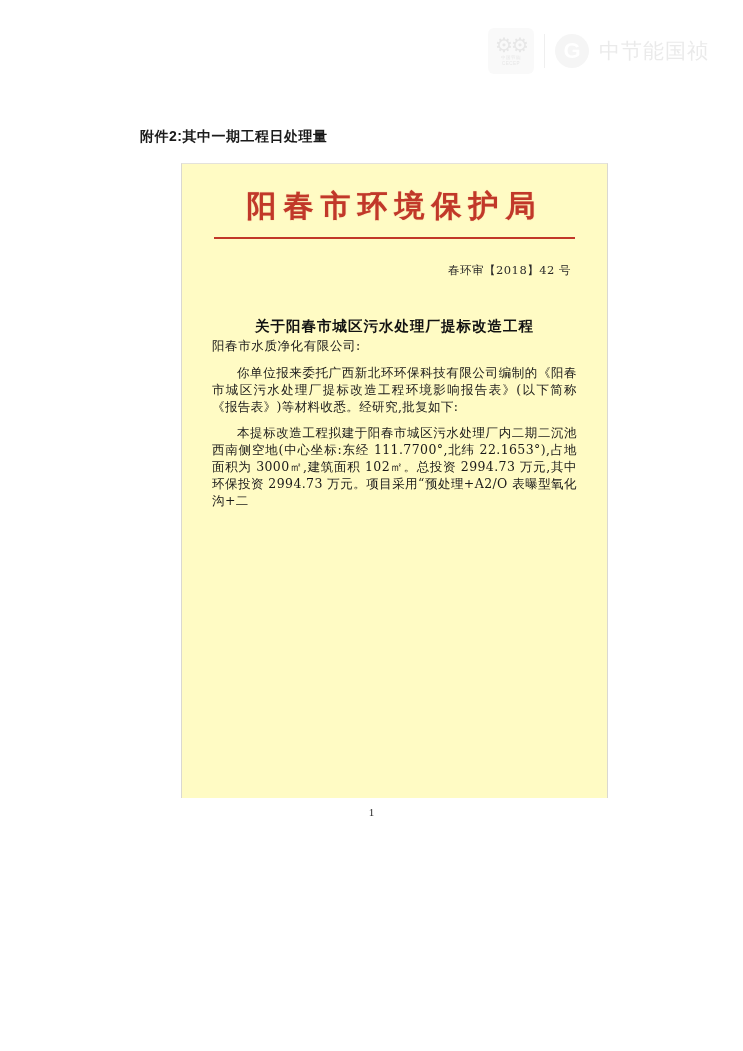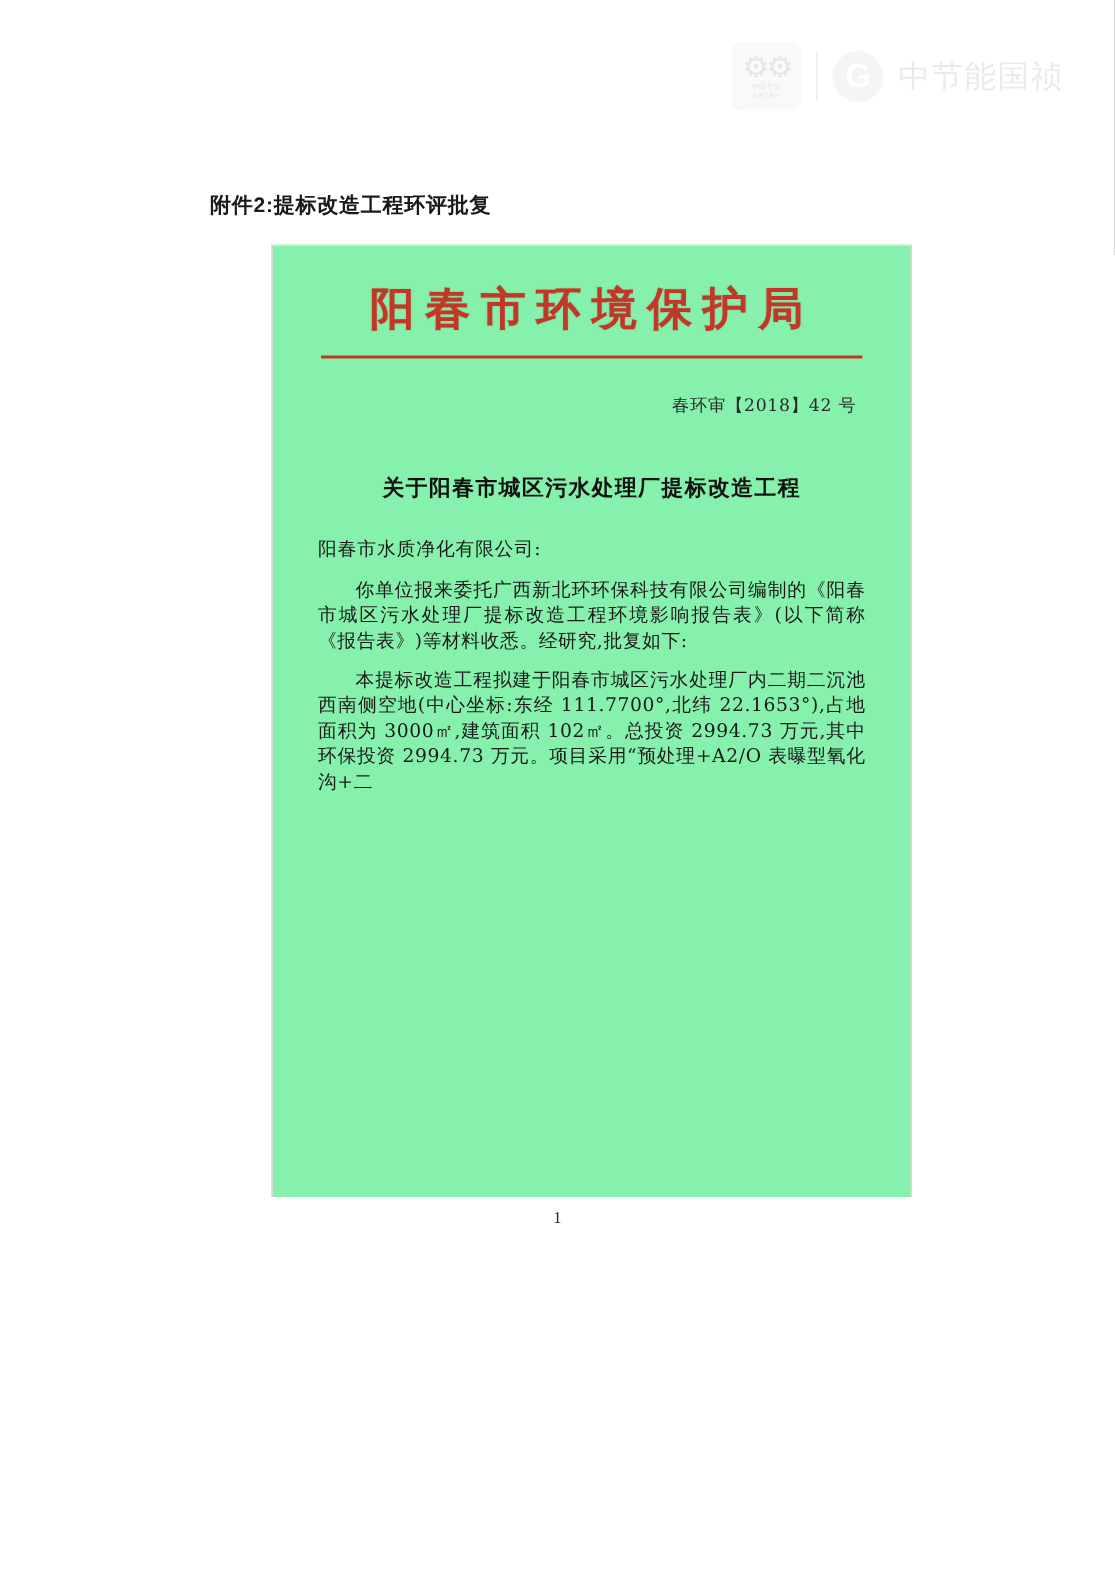--- a/index.html
+++ b/index.html
@@ -92,21 +92,21 @@
     letter-spacing: 0.5px;
   }
 
   
   .scan {
     position: absolute;
     left: 181px;
     top: 163px;
     width: 425px;
     height: 634px;
-    background: #86efac;
+    background: #fef9c3;
     border-left: 1px solid #d8d6cf;
     border-right: 1px solid #d8d6cf;
     border-top: 1px solid #e2e0d9;
     overflow: hidden;
     filter: contrast(1.02);
   }
   .scan-inner {
     position: relative;
     width: 100%;
     height: 100%;
@@ -142,21 +142,20 @@
     margin-top: 35px;
     text-align: center;
     font-size: 14.5px;
     font-weight: bold;
     line-height: 25px;
     color: #141414;
     letter-spacing: 1px;
     font-family: "DejaVu Serif", serif;
   }
   .salutation {
-    margin-top: 20px;
     font-size: 12.5px;
     color: #1b1b1b;
     letter-spacing: 0.6px;
     font-family: "DejaVu Serif", serif;
   }
   .para {
     margin-top: 9px;
     font-size: 12.5px;
     line-height: 17px;
     color: #1b1b1b;
@@ -189,21 +188,21 @@
     <div class="brand-cecep">
       <div class="gear">⚙⚙</div>
       <div class="sub">中国节能</div>
       <div class="sub">CECEP</div>
     </div>
     <div class="brand-divider"></div>
     <div class="brand-mark">G</div>
     <div class="brand-name">中节能国祯</div>
   </div>
 
-  <div class="attachment-title">附件2:提标改造工程环评批复</div>
+  <div class="attachment-title">附件2:其中一期工程日处理量</div>
 
   <div class="scan">
     <div class="scan-inner">
       <div class="org-title">阳春市环境保护局</div>
       <div class="org-rule"></div>
       <div class="doc-number">春环审【2018】42 号</div>
 
       <div class="doc-heading">
         <div>关于阳春市城区污水处理厂提标改造工程</div>
       </div>

